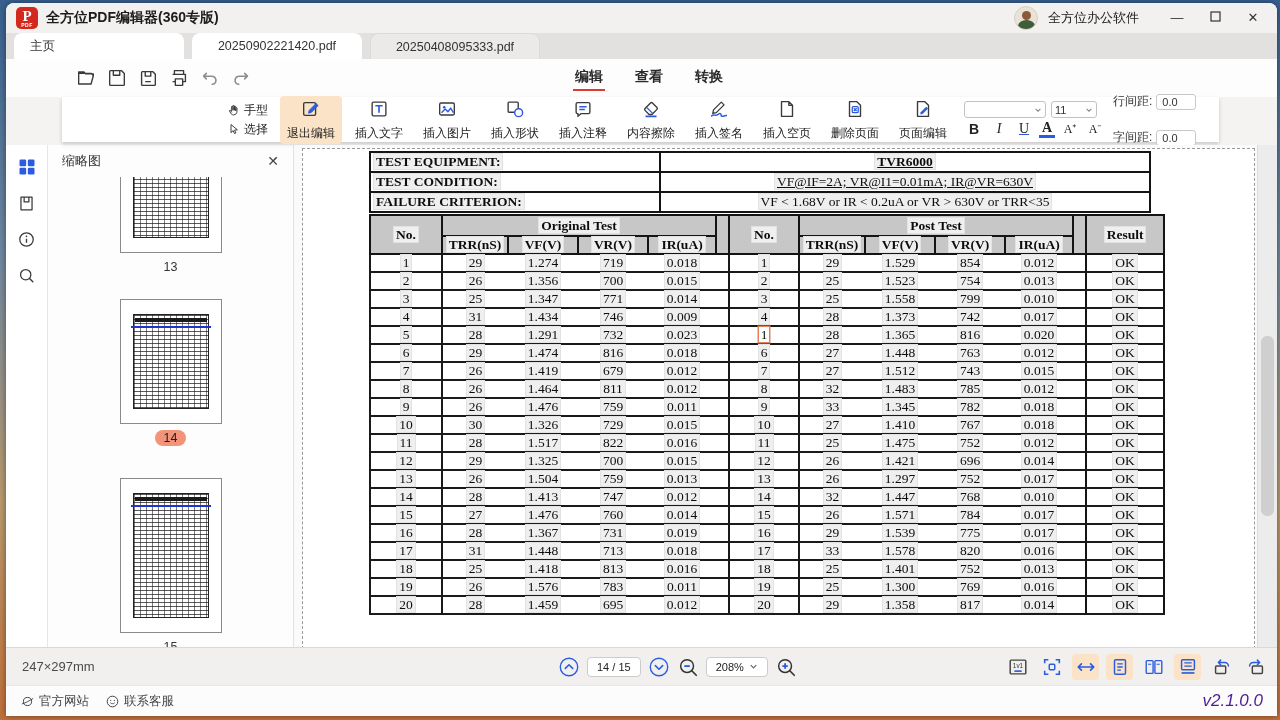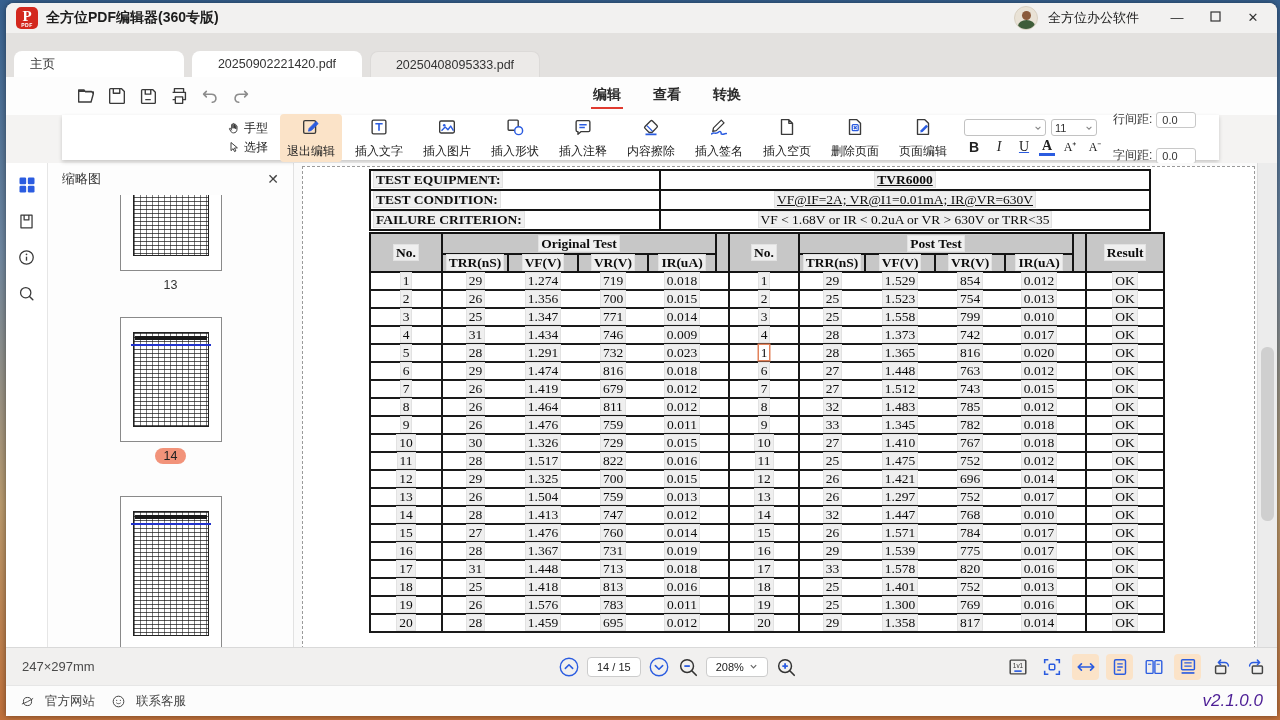--- a/index.html
+++ b/index.html
@@ -18,33 +18,33 @@
   .logo .pdf { position:absolute; bottom:1px; left:0; right:0; font-size:5px; line-height:5px; letter-spacing:.5px; }
   .title { font-size:14px; font-weight:bold; color:#1c1c1c; }
   .tb-right { margin-left:auto; display:flex; align-items:center; gap:10px; }
   .avatar { width:24px; height:24px; border-radius:50%; background:#e9e2d6; position:relative; overflow:hidden; border:1px solid #d8d0c2; }
   .avatar .head { position:absolute; left:7px; top:4px; width:9px; height:9px; border-radius:50%; background:#8a5a3b; }
   .avatar .body { position:absolute; left:3px; top:13px; width:17px; height:12px; border-radius:50% 50% 0 0; background:#3f5d3a; }
   .account { font-size:13px; color:#222; margin-right:14px; }
   .winbtn { width:28px; text-align:center; font-size:13px; color:#333; cursor:default; line-height:28px; }
 
   
-  .tabbar { height:44px; background:#e3e1df; display:flex; align-items:flex-end; padding-left:8px; gap:8px; flex:0 0 auto; }
+  .tabbar { height:26px; background:#e3e1df; display:flex; align-items:flex-end; padding-left:8px; gap:8px; flex:0 0 auto; }
   .tab { height:26px; border-radius:8px 8px 0 0; font-size:12.5px; color:#333; display:flex; align-items:center;
     padding:0 16px; min-width:170px; }
   .tab.white { background:#fff; }
   .tab.gray { background:#eceae8; border:1px solid #dcdad8; border-bottom:none;margin-top:25px; }
   .tab .tlabel { width:100%; }
   .tab.centered .tlabel { text-align:center; }
 
   
   .quickbar { height:38px; background:#fdfdfd; display:flex; align-items:center; padding:0 10px; position:relative; flex:0 0 auto; }
   .qicons { display:flex; align-items:center; gap:7px; margin-left:58px; }
   .qicon { width:24px; height:24px; display:flex; align-items:center; justify-content:center; }
-  .menus { position:absolute; left:585px; display:flex; gap:28px;text-align:right; }
+  .menus { position:absolute; left:567px; display:flex; gap:28px;text-align:right; }
   .menu-item { font-size:14px; font-weight:bold; color:#2b2b2b; padding:3px 2px; }
   .menu-item.active { border-bottom:2.5px solid #e03a2f; }
 
   
   .toolbar-strip { height:48px; background:#f4f3f2; flex:0 0 auto; position:relative; }
   .toolbar { position:absolute; left:56px; right:58px; top:0; bottom:3px; background:#fff;
     box-shadow:0 2px 4px rgba(0,0,0,.18); display:flex; align-items:center; padding:0 8px; }
   .handsel { display:flex; flex-direction:column; gap:2px; margin-left:156px; margin-right:12px; }
   .hs-row { display:flex; align-items:center; gap:3px; font-size:12px; color:#222; }
   .tools { display:flex; align-items:center; gap:6px; }
@@ -120,21 +120,21 @@
   .nav-center { position:absolute; left:552px; display:flex; align-items:center; gap:7px; }
   .pill { background:#fff; border:1px solid #ccc; border-radius:4px; font-size:11px; color:#222;
     padding:3px 9px; display:flex; align-items:center; gap:5px; }
   .view-right { position:absolute; right:8px; display:flex; align-items:center; gap:7px; }
   .vicon { width:27px; height:26px; border-radius:4px; display:flex; align-items:center; justify-content:center; }
   .vicon.on { background:#fbe3c8; }
 
   
   .footer { height:31px; background:#fcfcfc; border-top:1px solid #e6e6e6; display:flex; align-items:center;
     padding:0 14px; gap:16px; flex:0 0 auto; }
-  .flink { display:flex; align-items:center; gap:10px; font-size:12.5px; color:#444; }
+  .flink { display:flex; align-items:center; gap:4px; font-size:12.5px; color:#444; }
   .fversion { margin-left:auto; font-size:17px; color:#4c1d95;font-style:italic; }
 </style>
 </head>
 <body>
 
 <div class="desktop">
   <div class="window">
 
     <div class="titlebar">
       <div class="logo">

